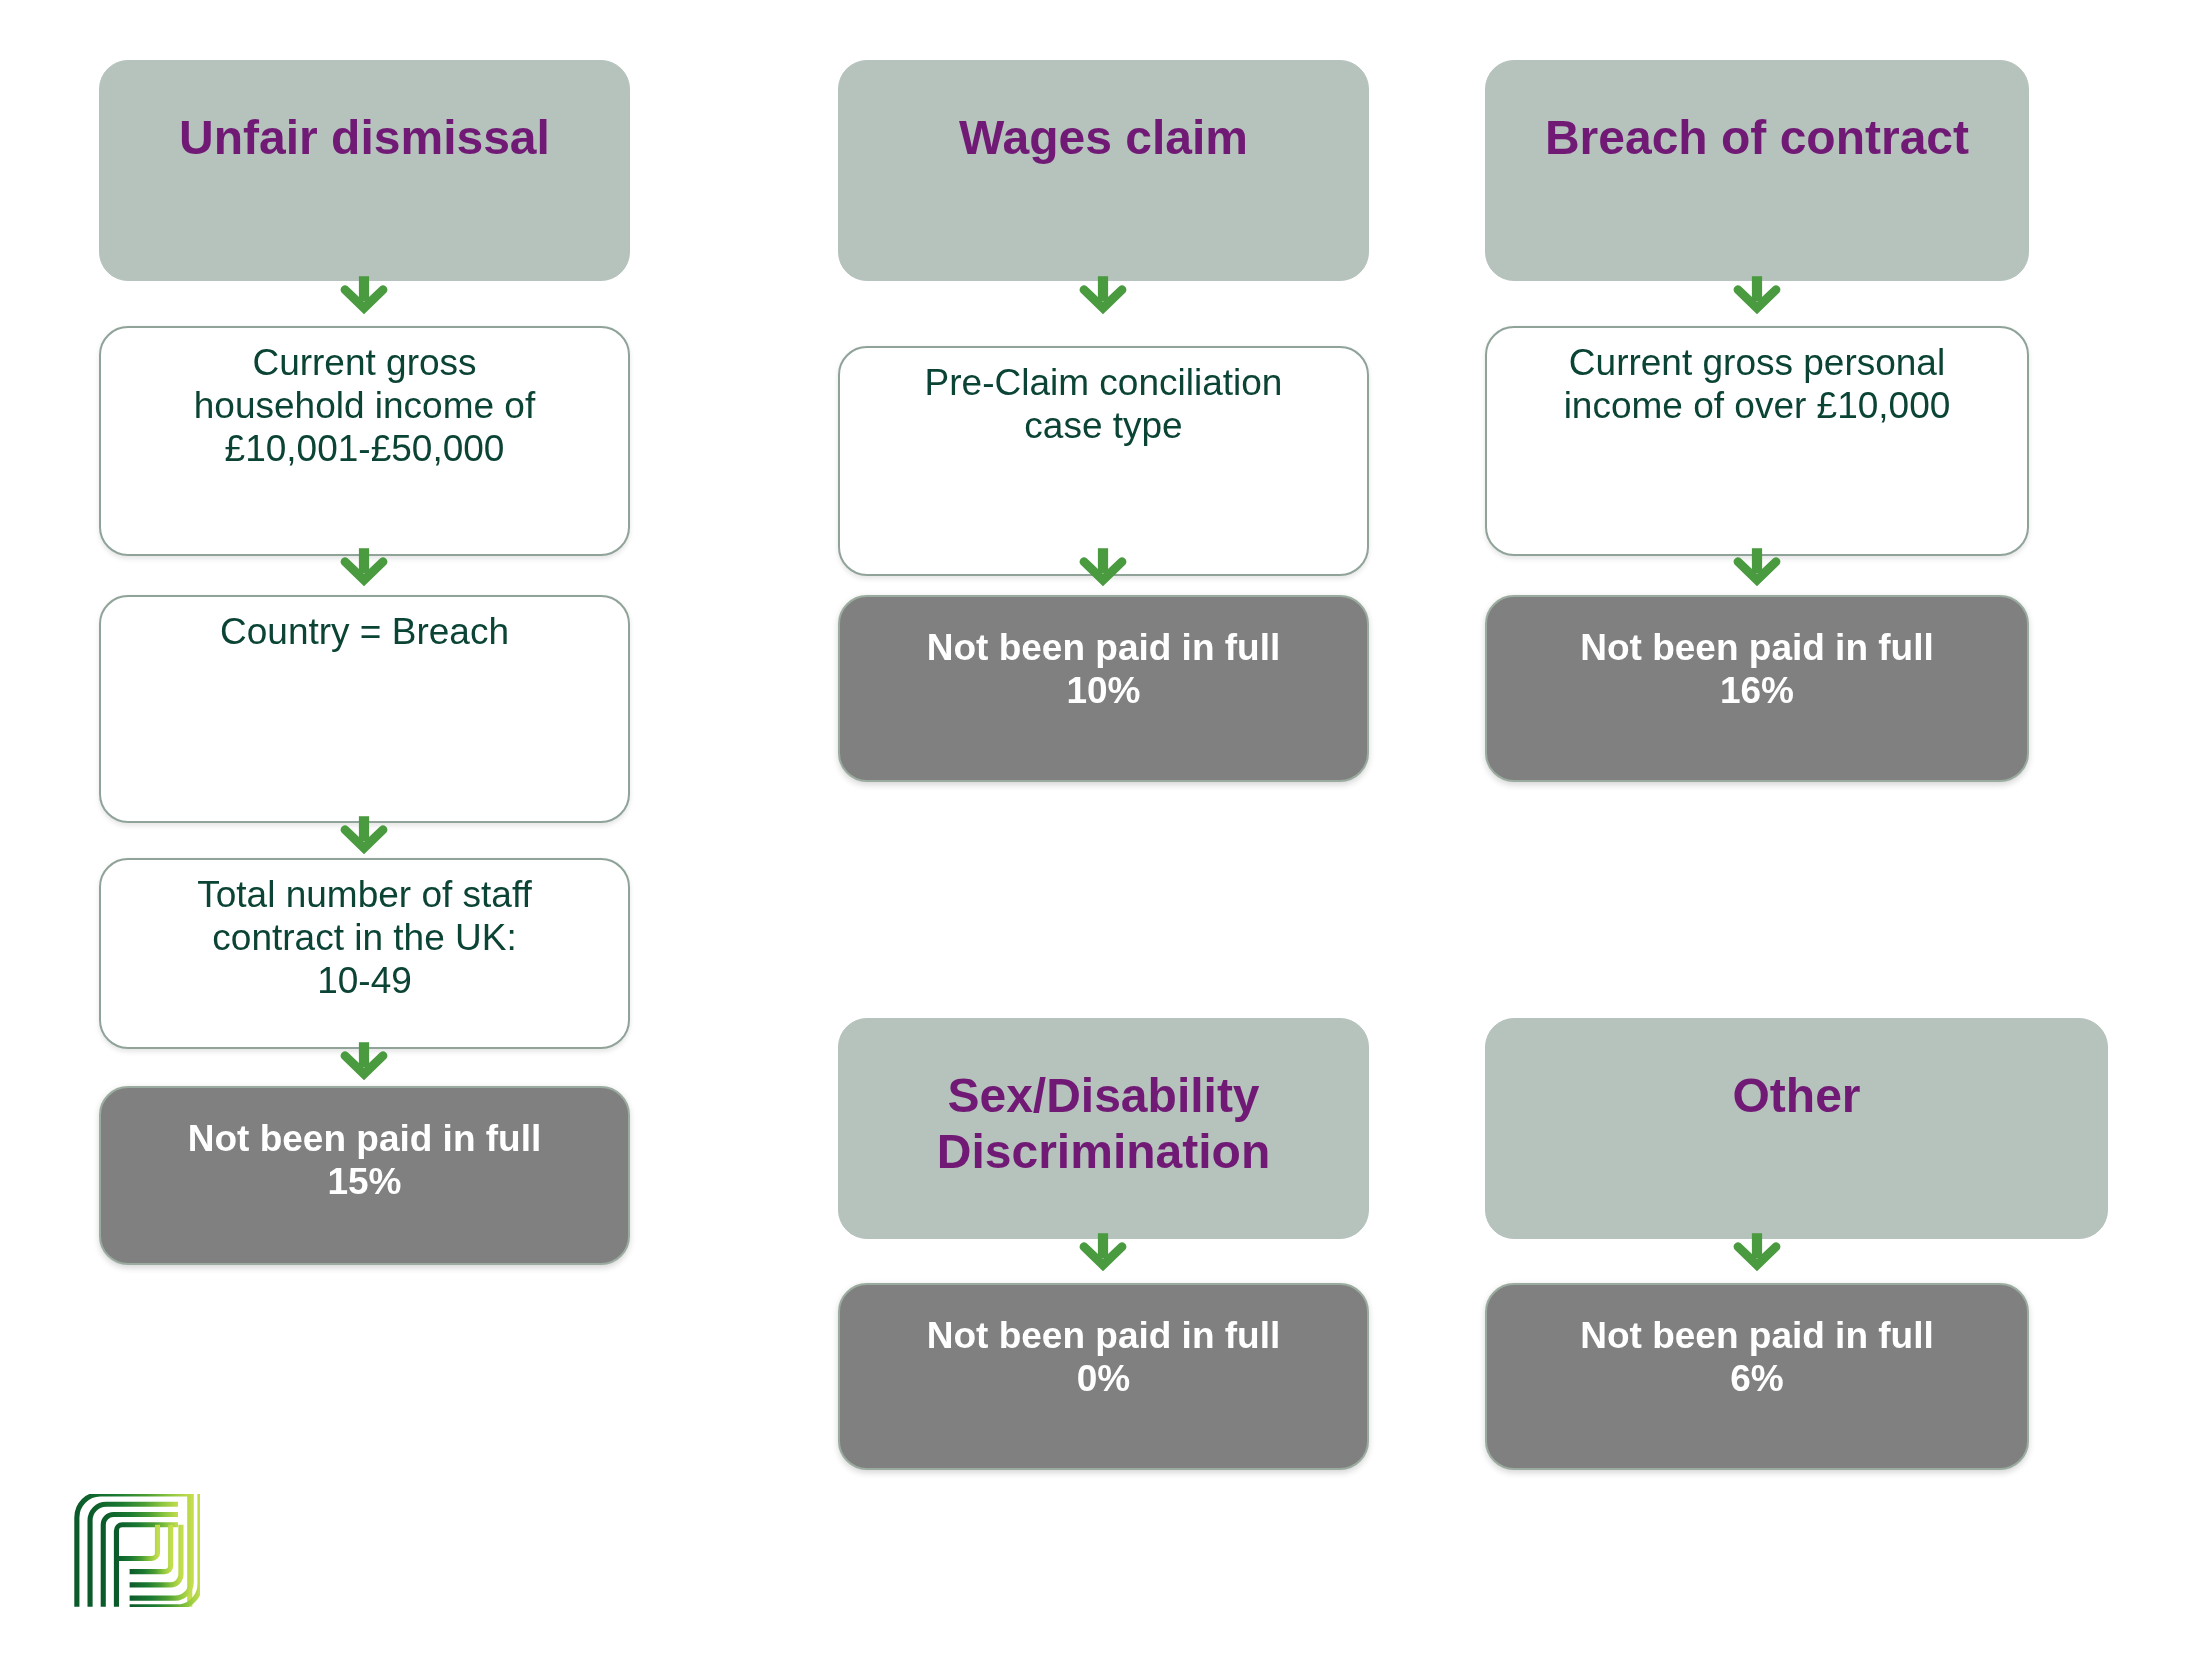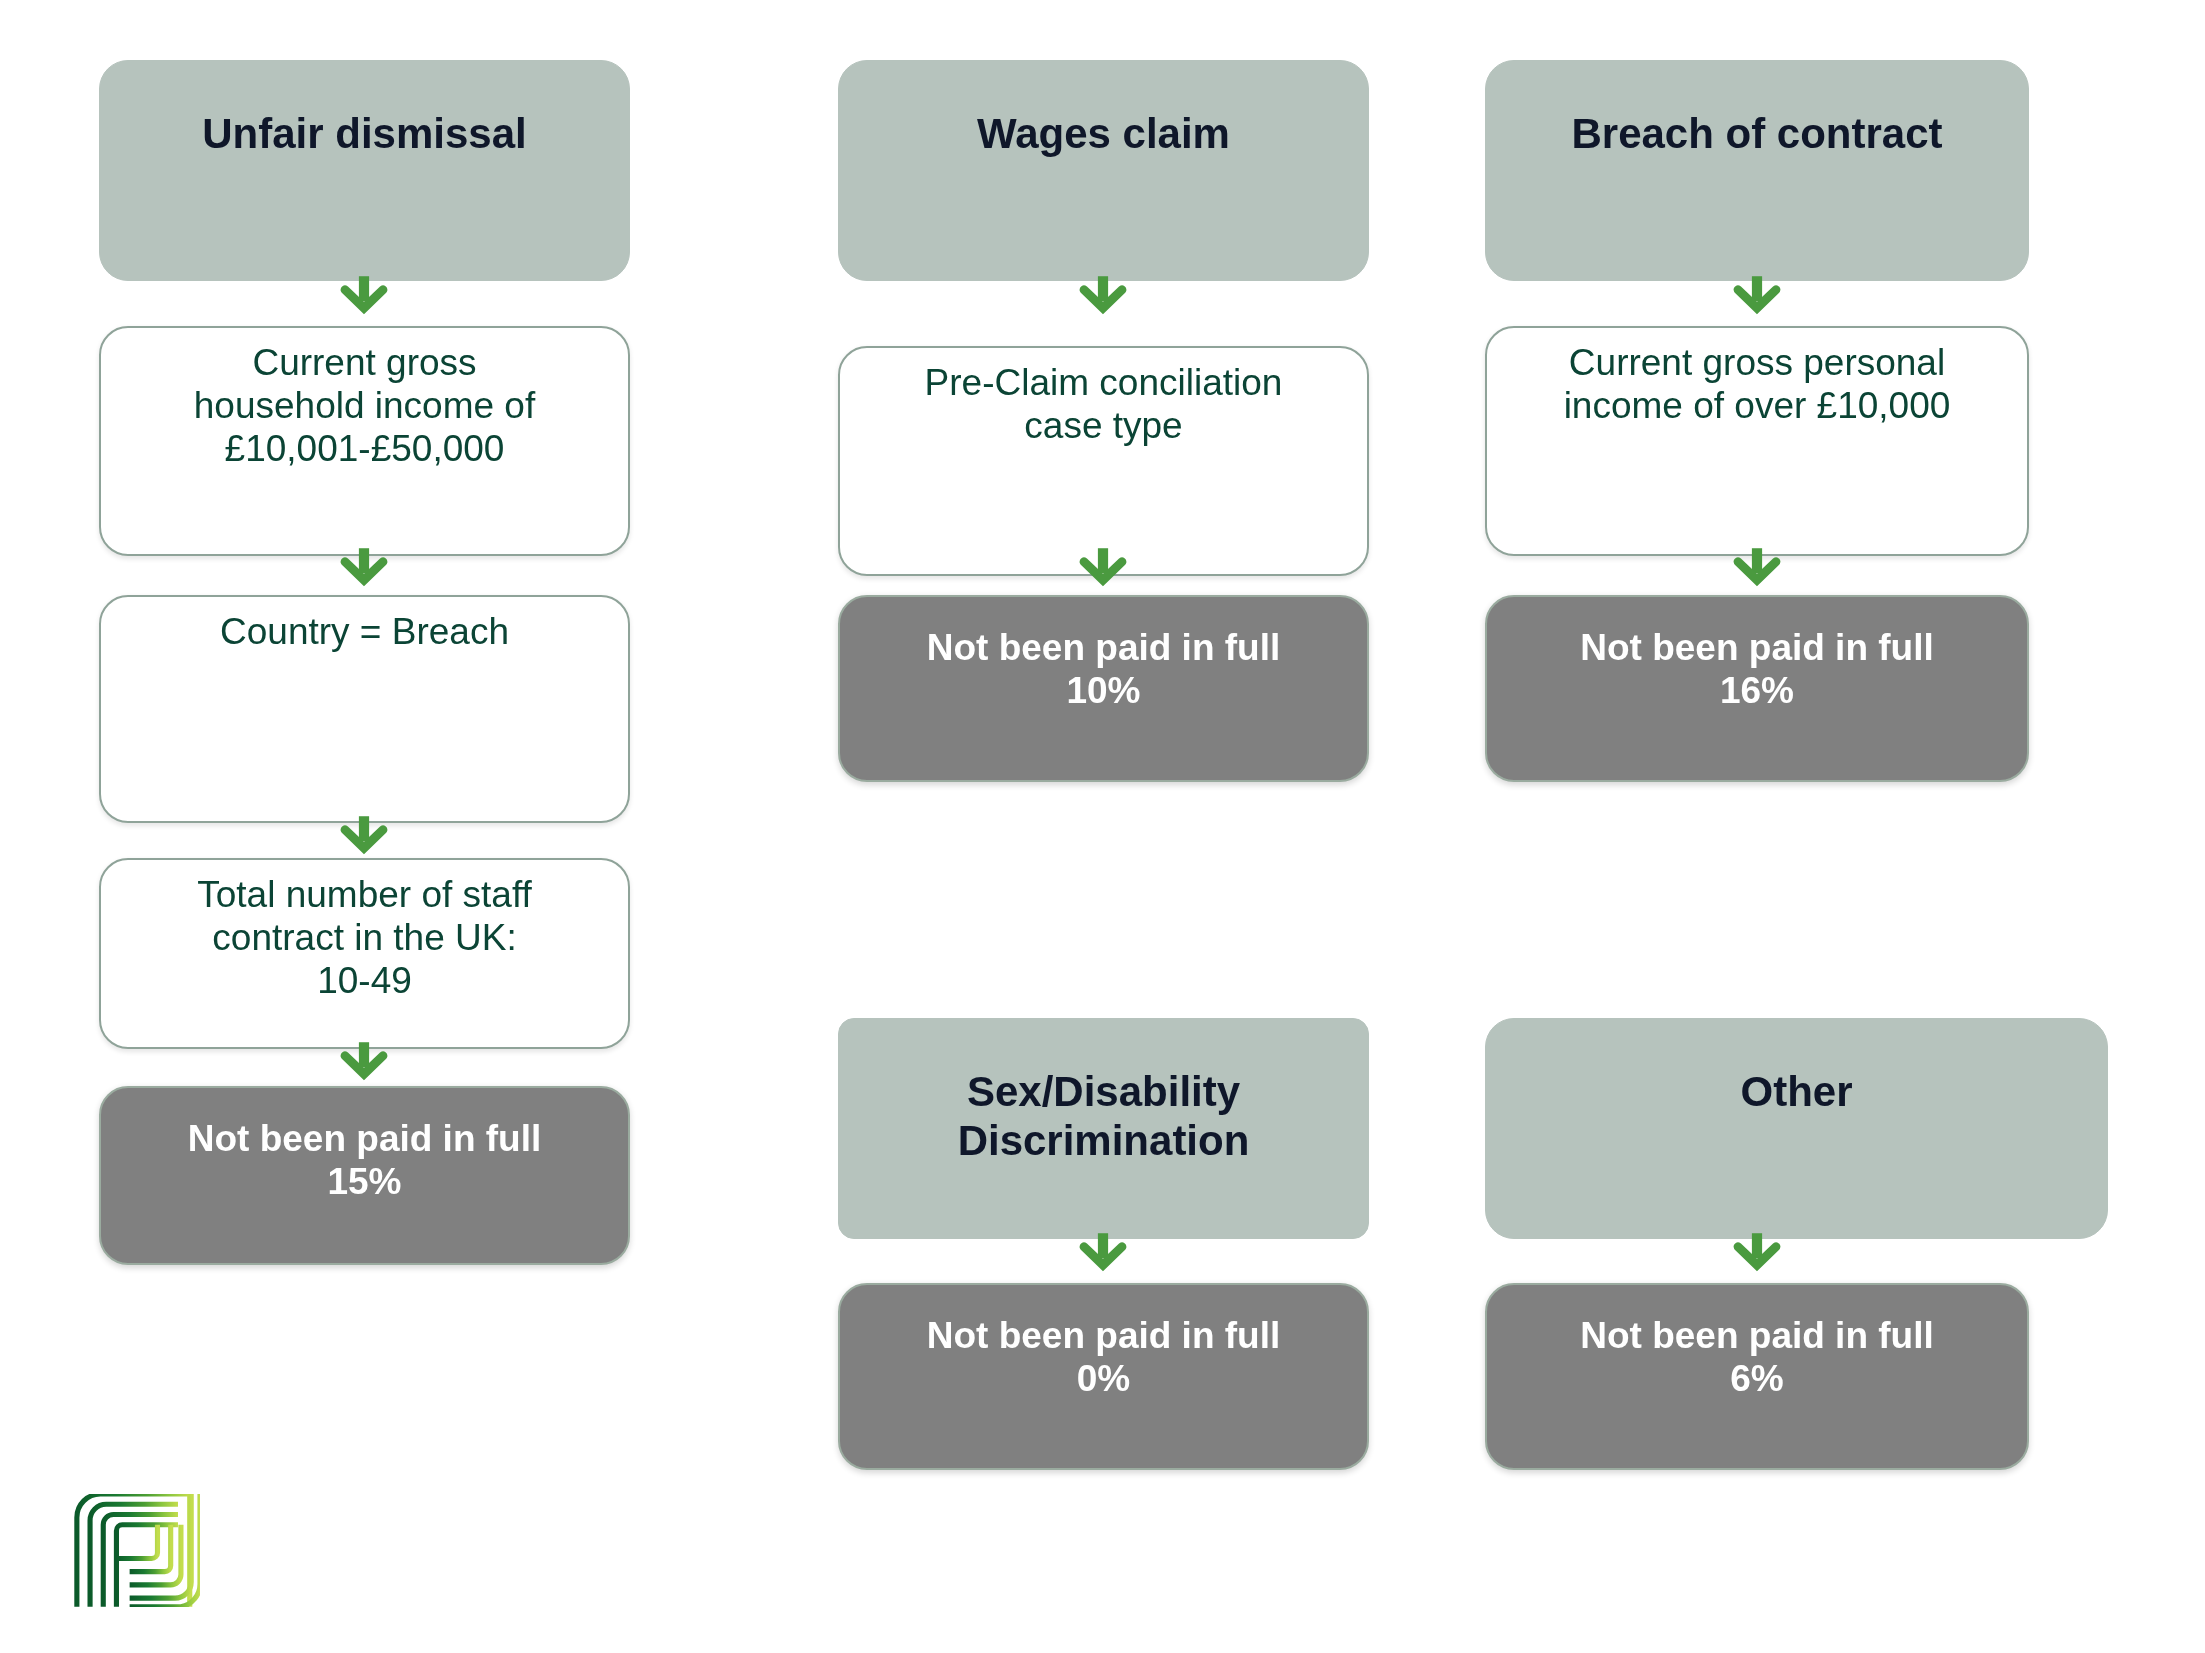--- a/index.html
+++ b/index.html
@@ -36,23 +36,23 @@
     box-sizing: border-box;
     border-radius: 29px;
     text-align: center;
     display: block;
   }
 
   
   .node.header {
     background: #b6c3bd;
     border: 0.7px solid #b6c3bd;
-    color: #0f172a;
+    color: #701a75;
     font-weight: bold;
-    font-size: 42px;
+    font-size: 48px;
     line-height: 1.16;
     padding-top: 49px;
   }
 
   
   .node.criterion {
     background: #ffffff;
     border: 2.9px solid #8fa399;
     color: #0b4435;
     font-weight: normal;
@@ -97,21 +97,21 @@
   .n-l4 { left: 0;   top: 1086px; width: 531px; height: 179px; }
 
   
   .n-m0 { left: 0;   top: 60px;   width: 531px; height: 221px; }
   .a-m0 { left: 238px; top: 276px; }
   .n-m1 { left: 0;   top: 326px;  width: 531px; height: 230px; margin-top: 20px; }
   .a-m1 { left: 238px; top: 548px; }
   .n-m2 { left: 0;   top: 595px;  width: 531px; height: 187px; }
 
   
-  .n-m3 { left: 0;   top: 1018px; width: 531px; height: 221px; border-radius: 16px; }
+  .n-m3 { left: 0;   top: 1018px; width: 531px; height: 221px; }
   .a-m3 { left: 238px; top: 1233px; }
   .n-m4 { left: 0;   top: 1283px; width: 531px; height: 187px; }
 
   
   .n-r0 { left: 0;   top: 60px;   width: 544px; height: 221px; }
   .a-r0 { left: 245px; top: 276px; }
   .n-r1 { left: 0;   top: 326px;  width: 544px; height: 230px; }
   .a-r1 { left: 245px; top: 548px; }
   .n-r2 { left: 0;   top: 595px;  width: 544px; height: 187px; }
 

